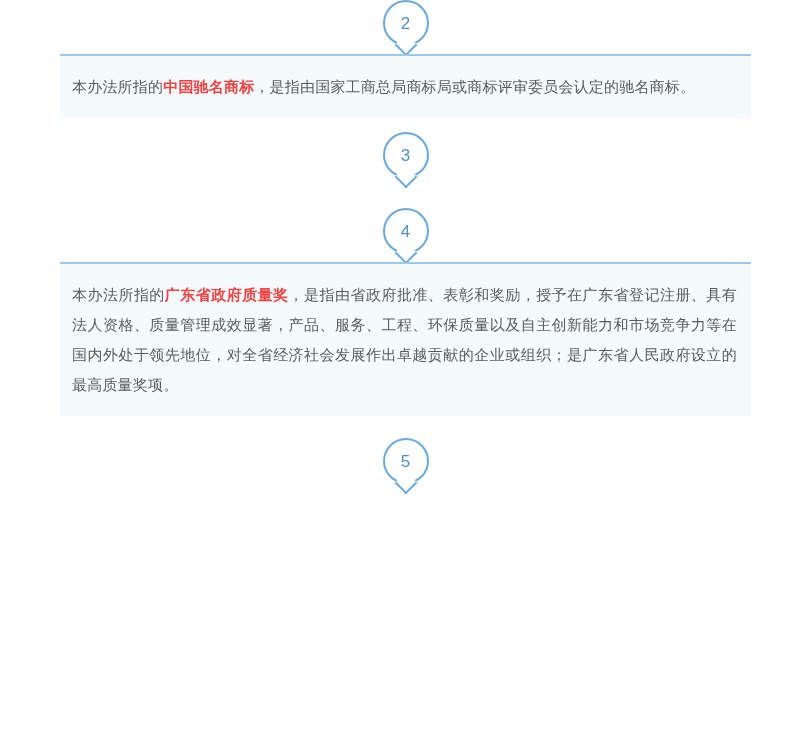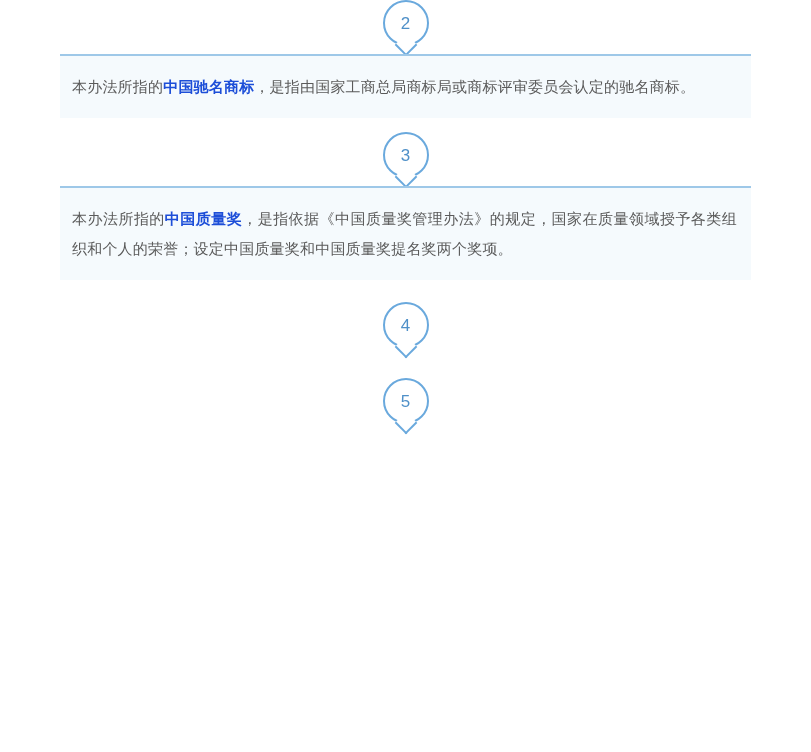--- a/index.html
+++ b/index.html
@@ -73,21 +73,21 @@
   }
   .para {
     font-size: 15px;
     line-height: 30px;
     color: #5a5a5a;
     text-align: justify;
     letter-spacing: 0.2px;
     margin: 0;
   }
   .term {
-    color: #1d4ed8;
+    color: #ef4444;
     font-weight: bold;
   }
   .spacer-sm { height: 14px; }
   .spacer-md { height: 22px; }
 </style>
 </head>
 <body>
 
 <div class="page">
 
@@ -103,32 +103,32 @@
   </div>
 
   <div class="spacer-sm"></div>
 
   <div class="section">
     <div class="marker-wrap">
       <div class="marker">
         <span class="marker-num">3</span>
       </div>
     </div>
-    <div class="card">
-      <p class="para"><span>本办法所指的</span><span class="term">中国质量奖</span><span>，是指依据《中国质量奖管理办法》的规定，国家在质量领域授予各类组织和个人的荣誉；设定中国质量奖和中国质量奖提名奖两个奖项。</span></p>
-    </div>
   </div>
 
   <div class="spacer-md"></div>
 
   <div class="section">
     <div class="marker-wrap">
       <div class="marker">
         <span class="marker-num">4</span>
       </div>
+    </div>
+    <div class="card">
+      <p class="para"><span>本办法所指的</span><span class="term">广东省政府质量奖</span><span>，是指由省政府批准、表彰和奖励，授予在广东省登记注册、具有法人资格、质量管理成效显著，产品、服务、工程、环保质量以及自主创新能力和市场竞争力等在国内外处于领先地位，对全省经济社会发展作出卓越贡献的企业或组织；是广东省人民政府设立的最高质量奖项。</span></p>
     </div>
   </div>
 
   <div class="spacer-md"></div>
 
   <div class="section">
     <div class="marker-wrap">
       <div class="marker">
         <span class="marker-num">5</span>
       </div>

